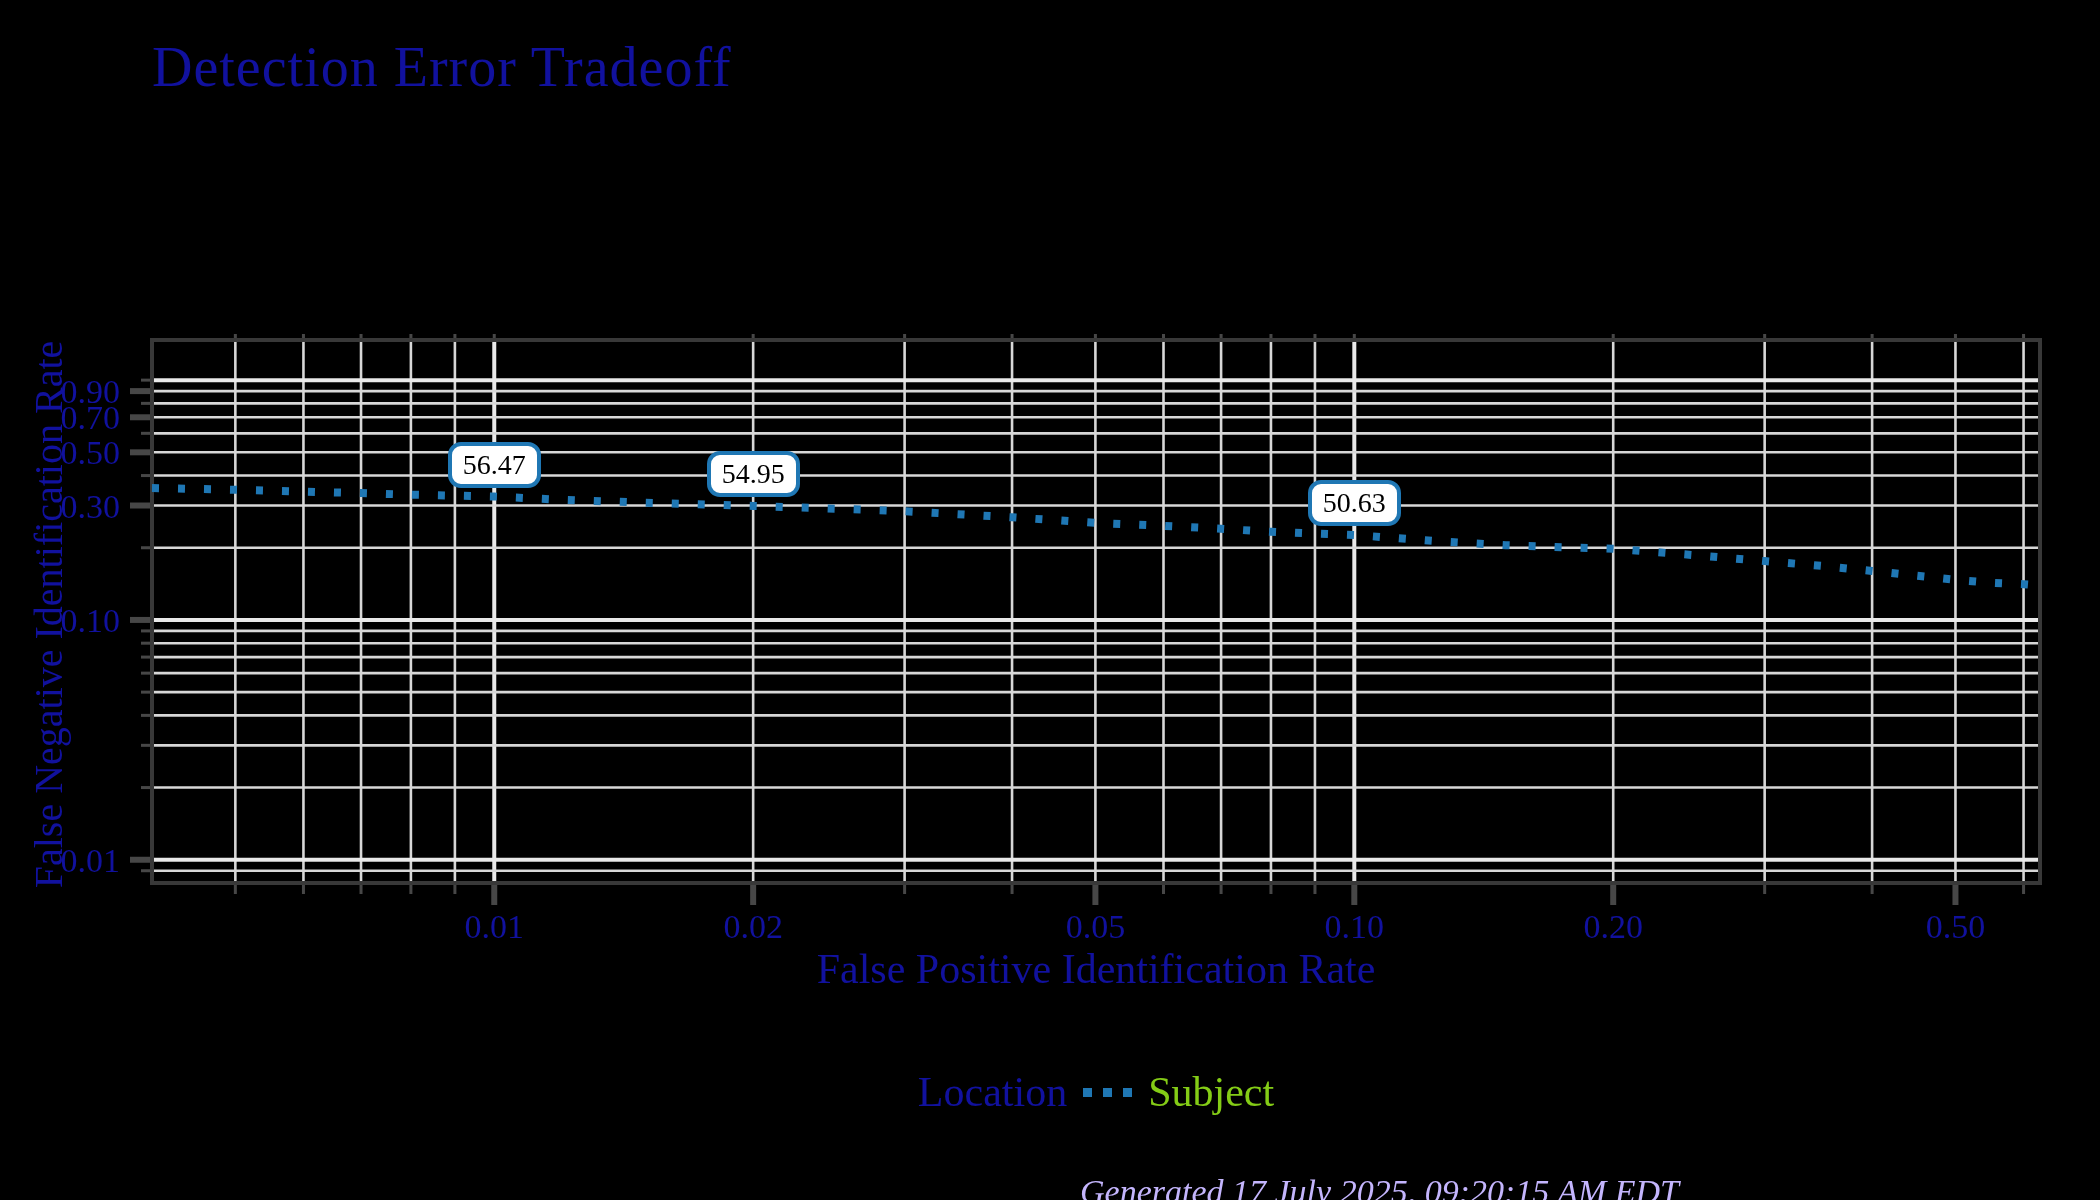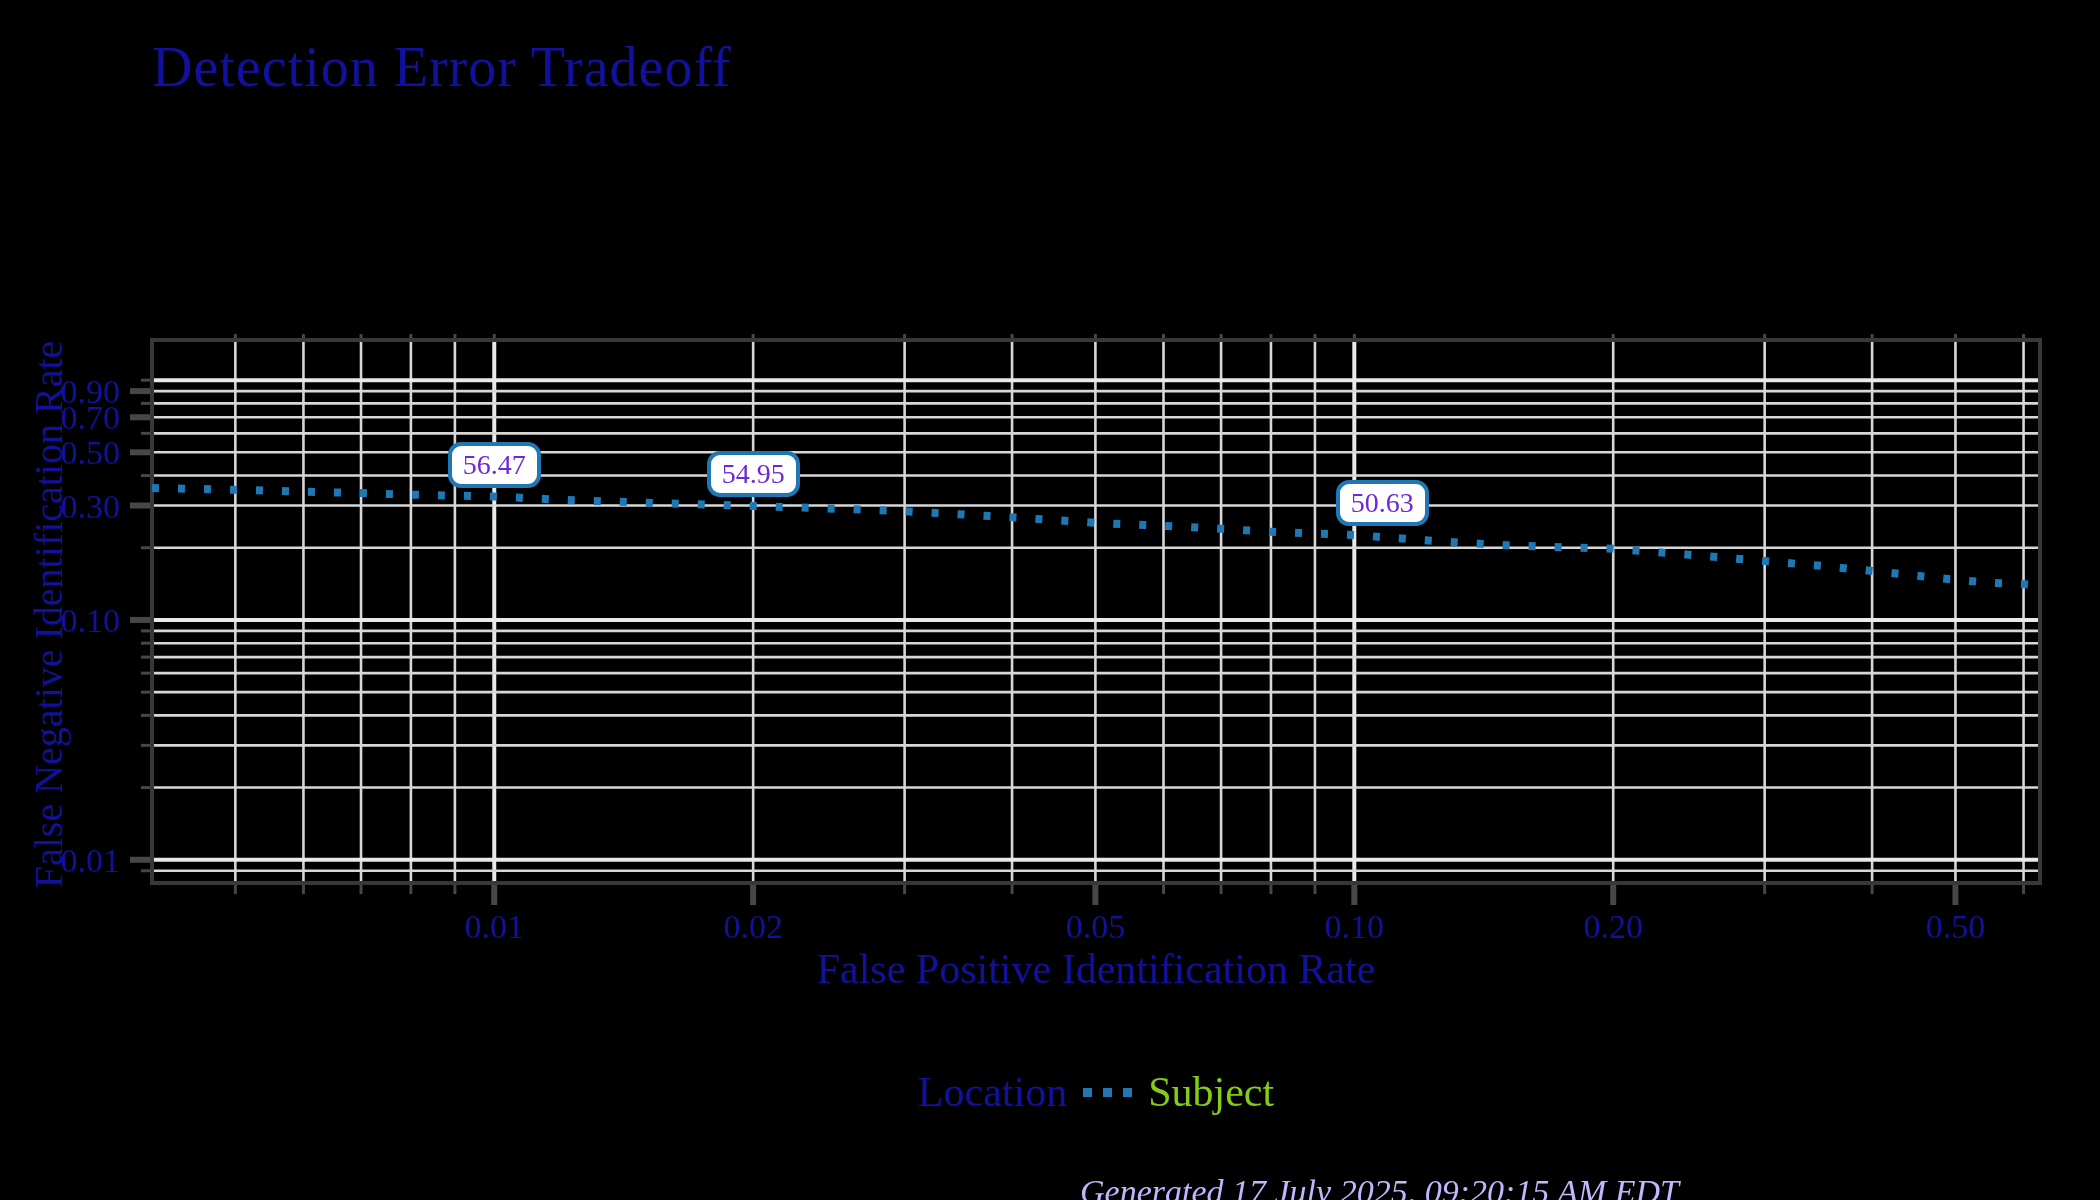--- a/index.html
+++ b/index.html
@@ -14,21 +14,21 @@
          font-size:42px;color:#11119e;}
   .legend{position:absolute;left:152px;top:1055px;width:1888px;display:flex;
           justify-content:center;align-items:center;gap:16px;}
   .legend-title{font-size:42px;color:#11119e;}
   .legend-label{font-size:42px;color:#84cc16;}
   .legend-sample{display:flex;gap:11px;align-items:center;}
   .legend-sample .dot{width:9px;height:9px;background:#1f77b4;}
   .footer{position:absolute;right:57px;top:1160px;font-size:34px;font-style:italic;
           color:#c4b5fd;}
   .annotation{position:absolute;background:#ffffff;border:4px solid #1f77b4;
-          border-radius:13px;color:#6d28d9;font-size:28px;display:flex;
+          border-radius:13px;color:#000000;font-size:28px;display:flex;
           align-items:center;justify-content:center;box-sizing:border-box;}
   svg text{font-family:"Liberation Serif", serif;}
 </style>
 </head>
 <body>
 
 <div id="stage">
   <div class="title">Detection Error Tradeoff</div>
 
   <div class="y-axis-title">False Negative Identification Rate</div>
@@ -172,15 +172,15 @@
       <span class="dot"></span>
     </span>
     <span class="legend-label">Subject</span>
   </div>
 
   <div class="footer">Generated 17 July 2025, 09:20:15 AM EDT</div>
 
   <div id="annotations">
       <div class="annotation" style="width: 93px; height: 46px; left: 447.75px; top: 428.545px;">56.47</div>
       <div class="annotation" style="width: 93px; height: 46px; left: 706.653px; top: 437.868px;">54.95</div>
-      <div class="annotation" style="width: 93px; height: 46px; left: 1307.81px; top: 467.021px; margin-left: 28px;">50.63</div>
+      <div class="annotation" style="width: 93px; height: 46px; left: 1307.81px; top: 467.021px;">50.63</div>
     </div>
 </div>
 
 </body></html>

